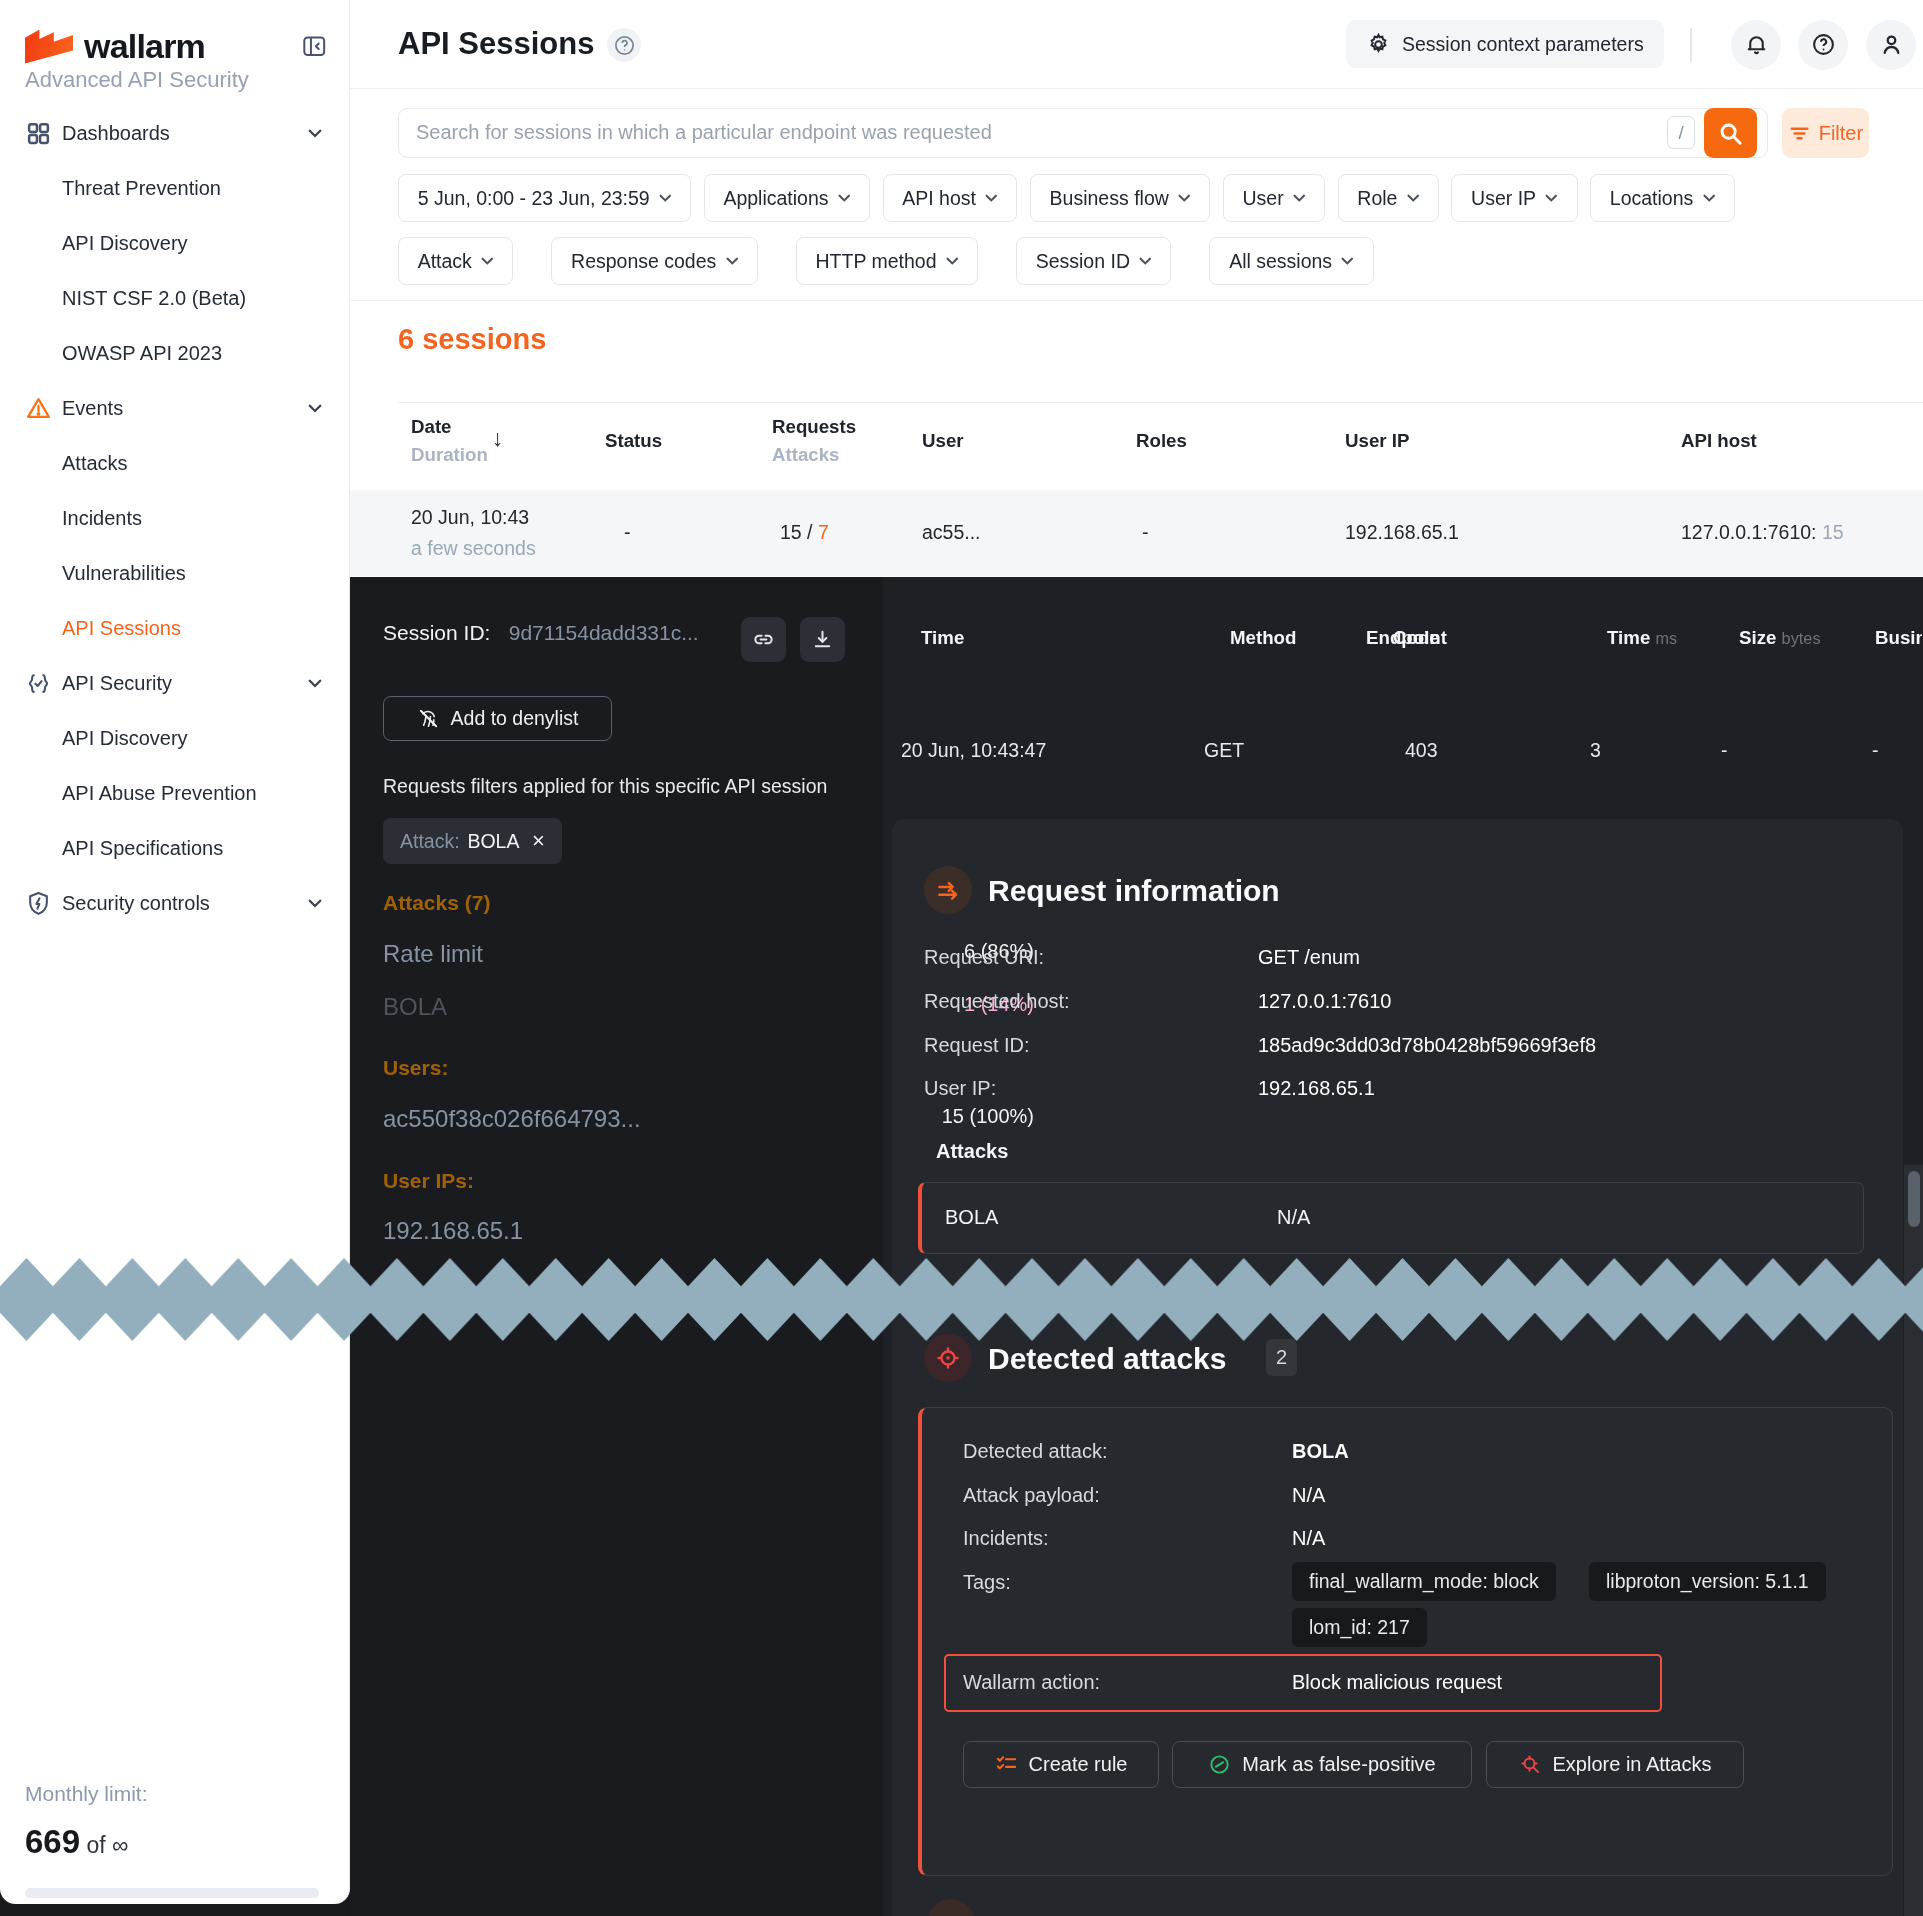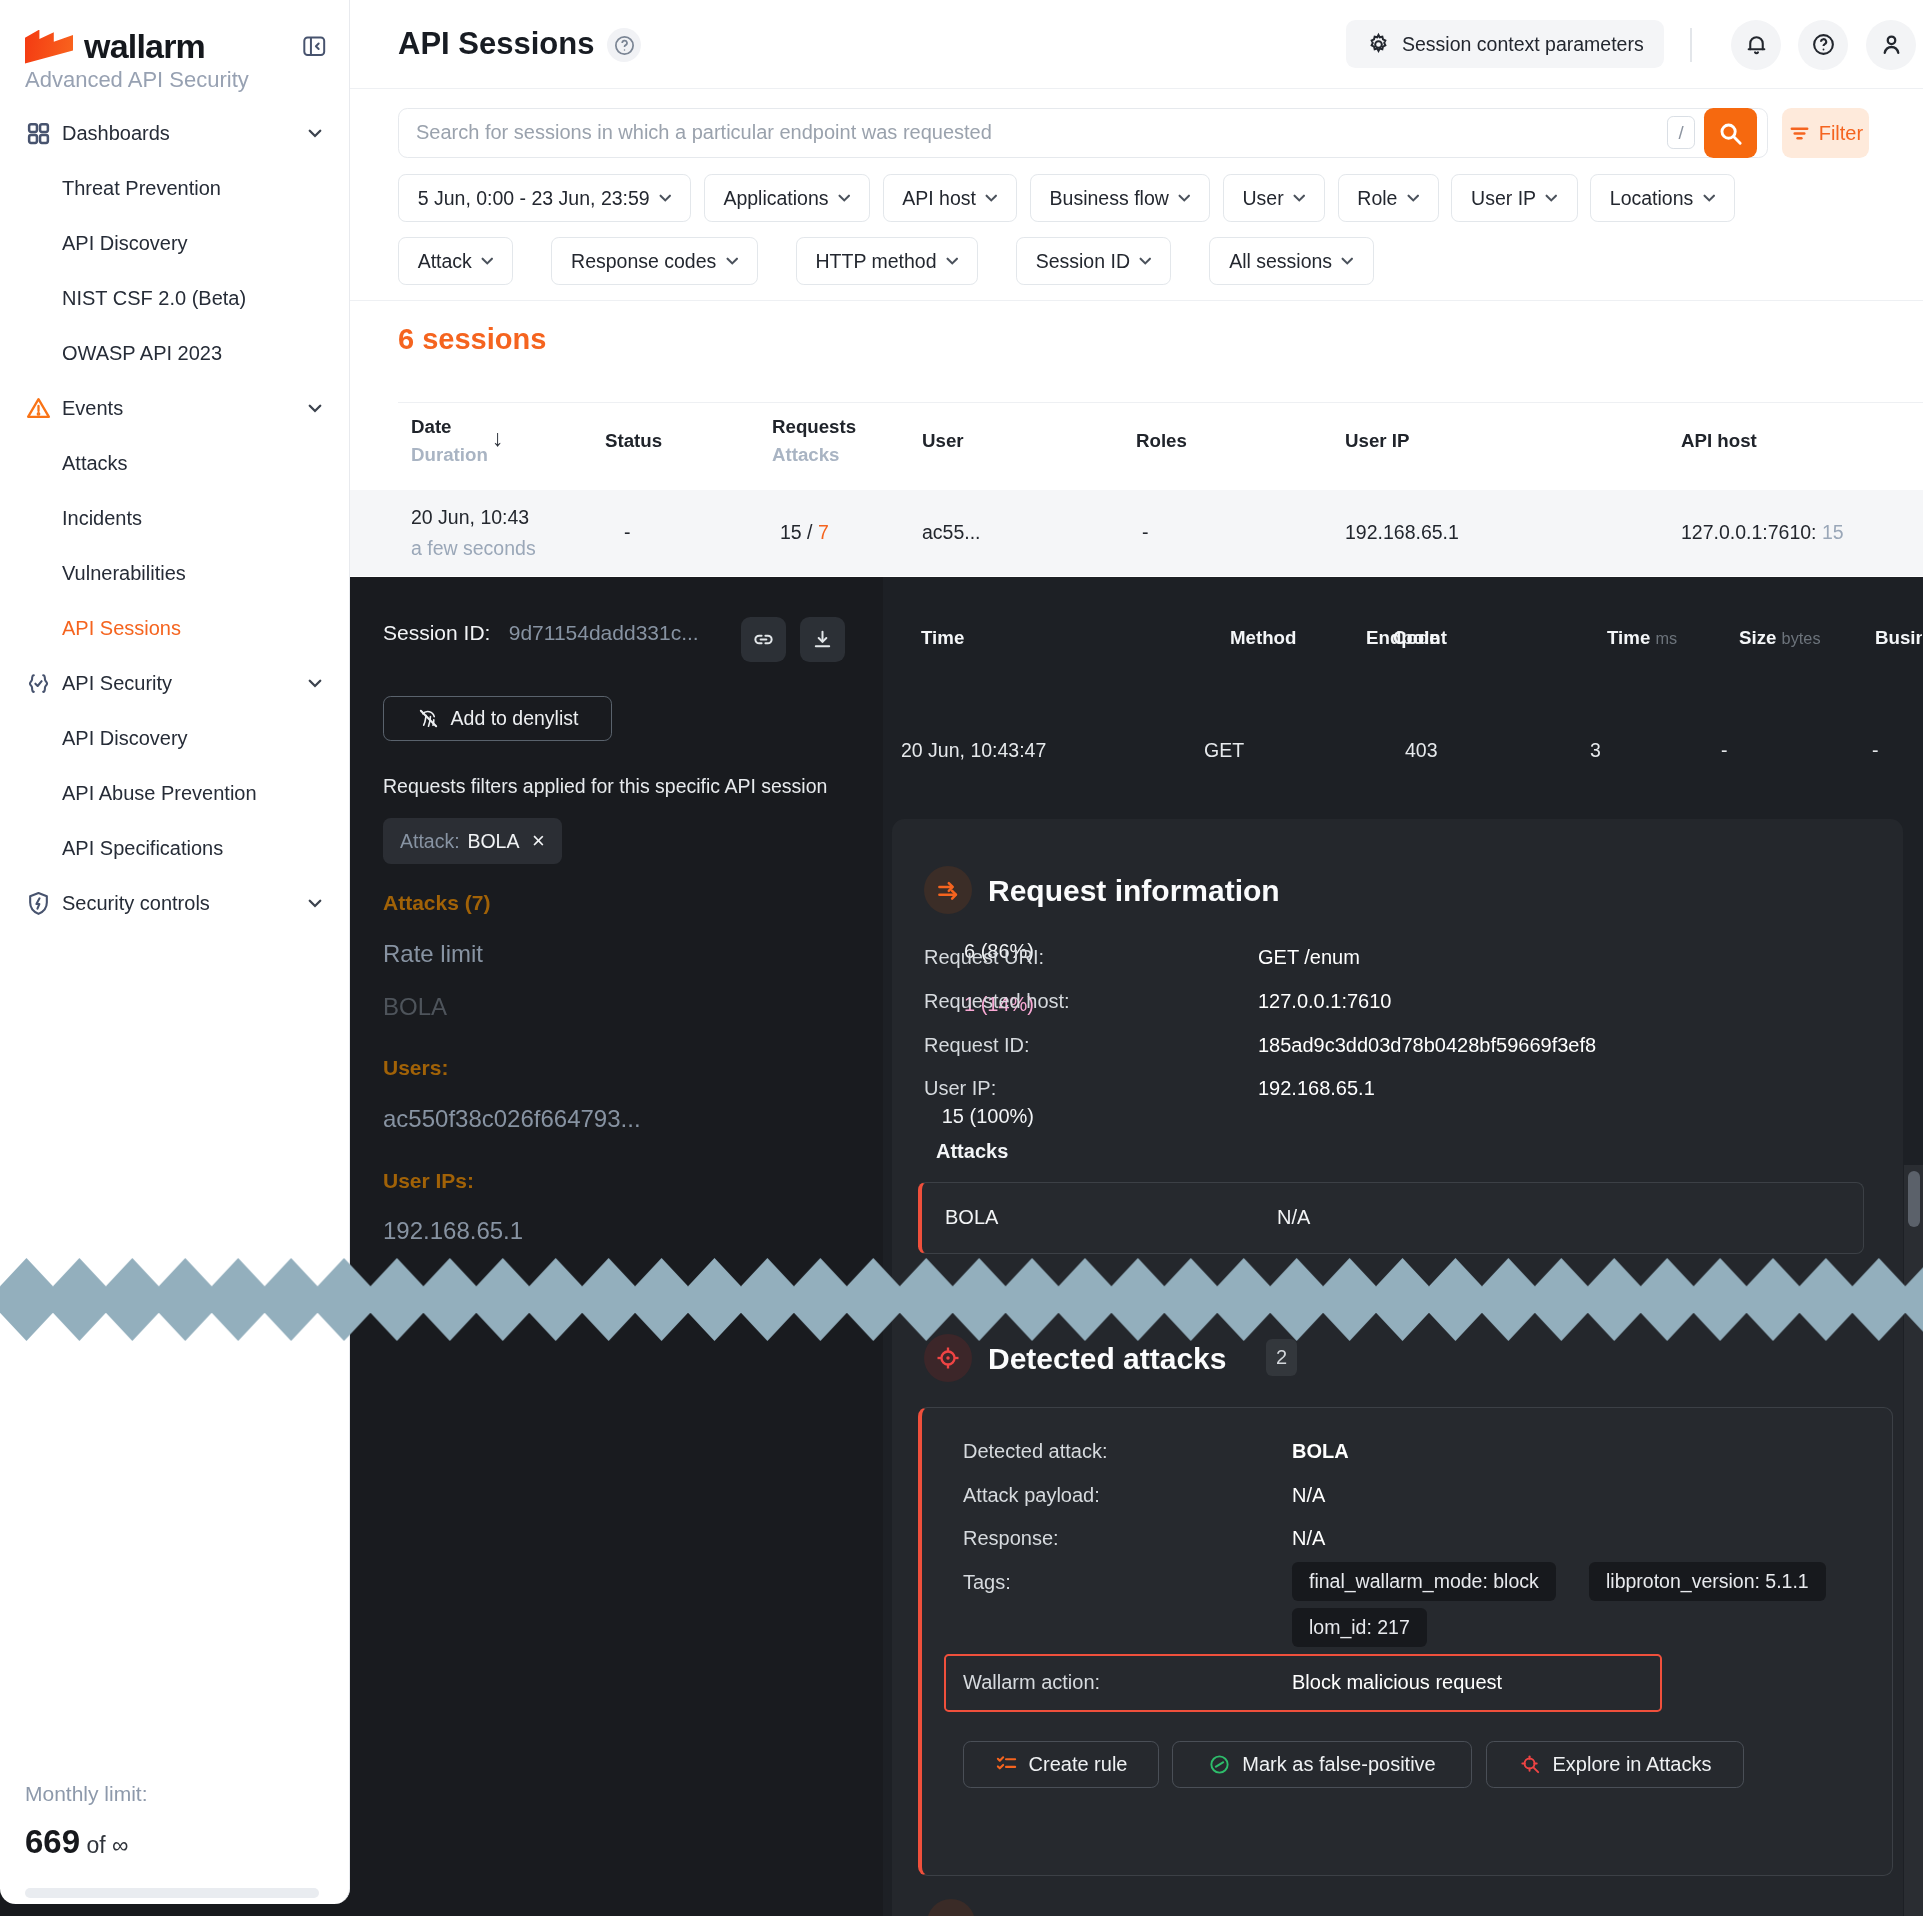--- a/index.html
+++ b/index.html
@@ -500,21 +500,21 @@
       </svg>
   </div>
   <div class="sec-title" style="left:638px; top:765px;">Detected attacks</div>
   <div class="badge2">2</div>
 
   <div class="da-card"></div>
   <span class="ri-label" style="left:613px; top:863px;">Detected attack:</span>
   <span class="ri-value" style="left:942px; top:863px; font-weight:700;">BOLA</span>
   <span class="ri-label" style="left:613px; top:907px;">Attack payload:</span>
   <span class="ri-value" style="left:942px; top:907px;">N/A</span>
-  <span class="ri-label" style="left:613px; top:950px;">Response:</span>
+  <span class="ri-label" style="left:613px; top:950px;">Incidents:</span>
   <span class="ri-value" style="left:942px; top:950px;">N/A</span>
 
   <span class="ri-label" style="left:613px; top:994px;">Tags:</span>
   <div class="tag-chip" style="left:942px; top:985px;">final_wallarm_mode: block</div>
   <div class="tag-chip" style="left:1239px; top:985px;">libproton_version: 5.1.1</div>
   <div class="tag-chip" style="left:942px; top:1031px;">lom_id: 217</div>
 
   <div class="action-box"></div>
   <span class="ri-label" style="left:613px; top:1094px;">Wallarm action:</span>
   <span class="ri-value" style="left:942px; top:1094px;">Block malicious request</span>

